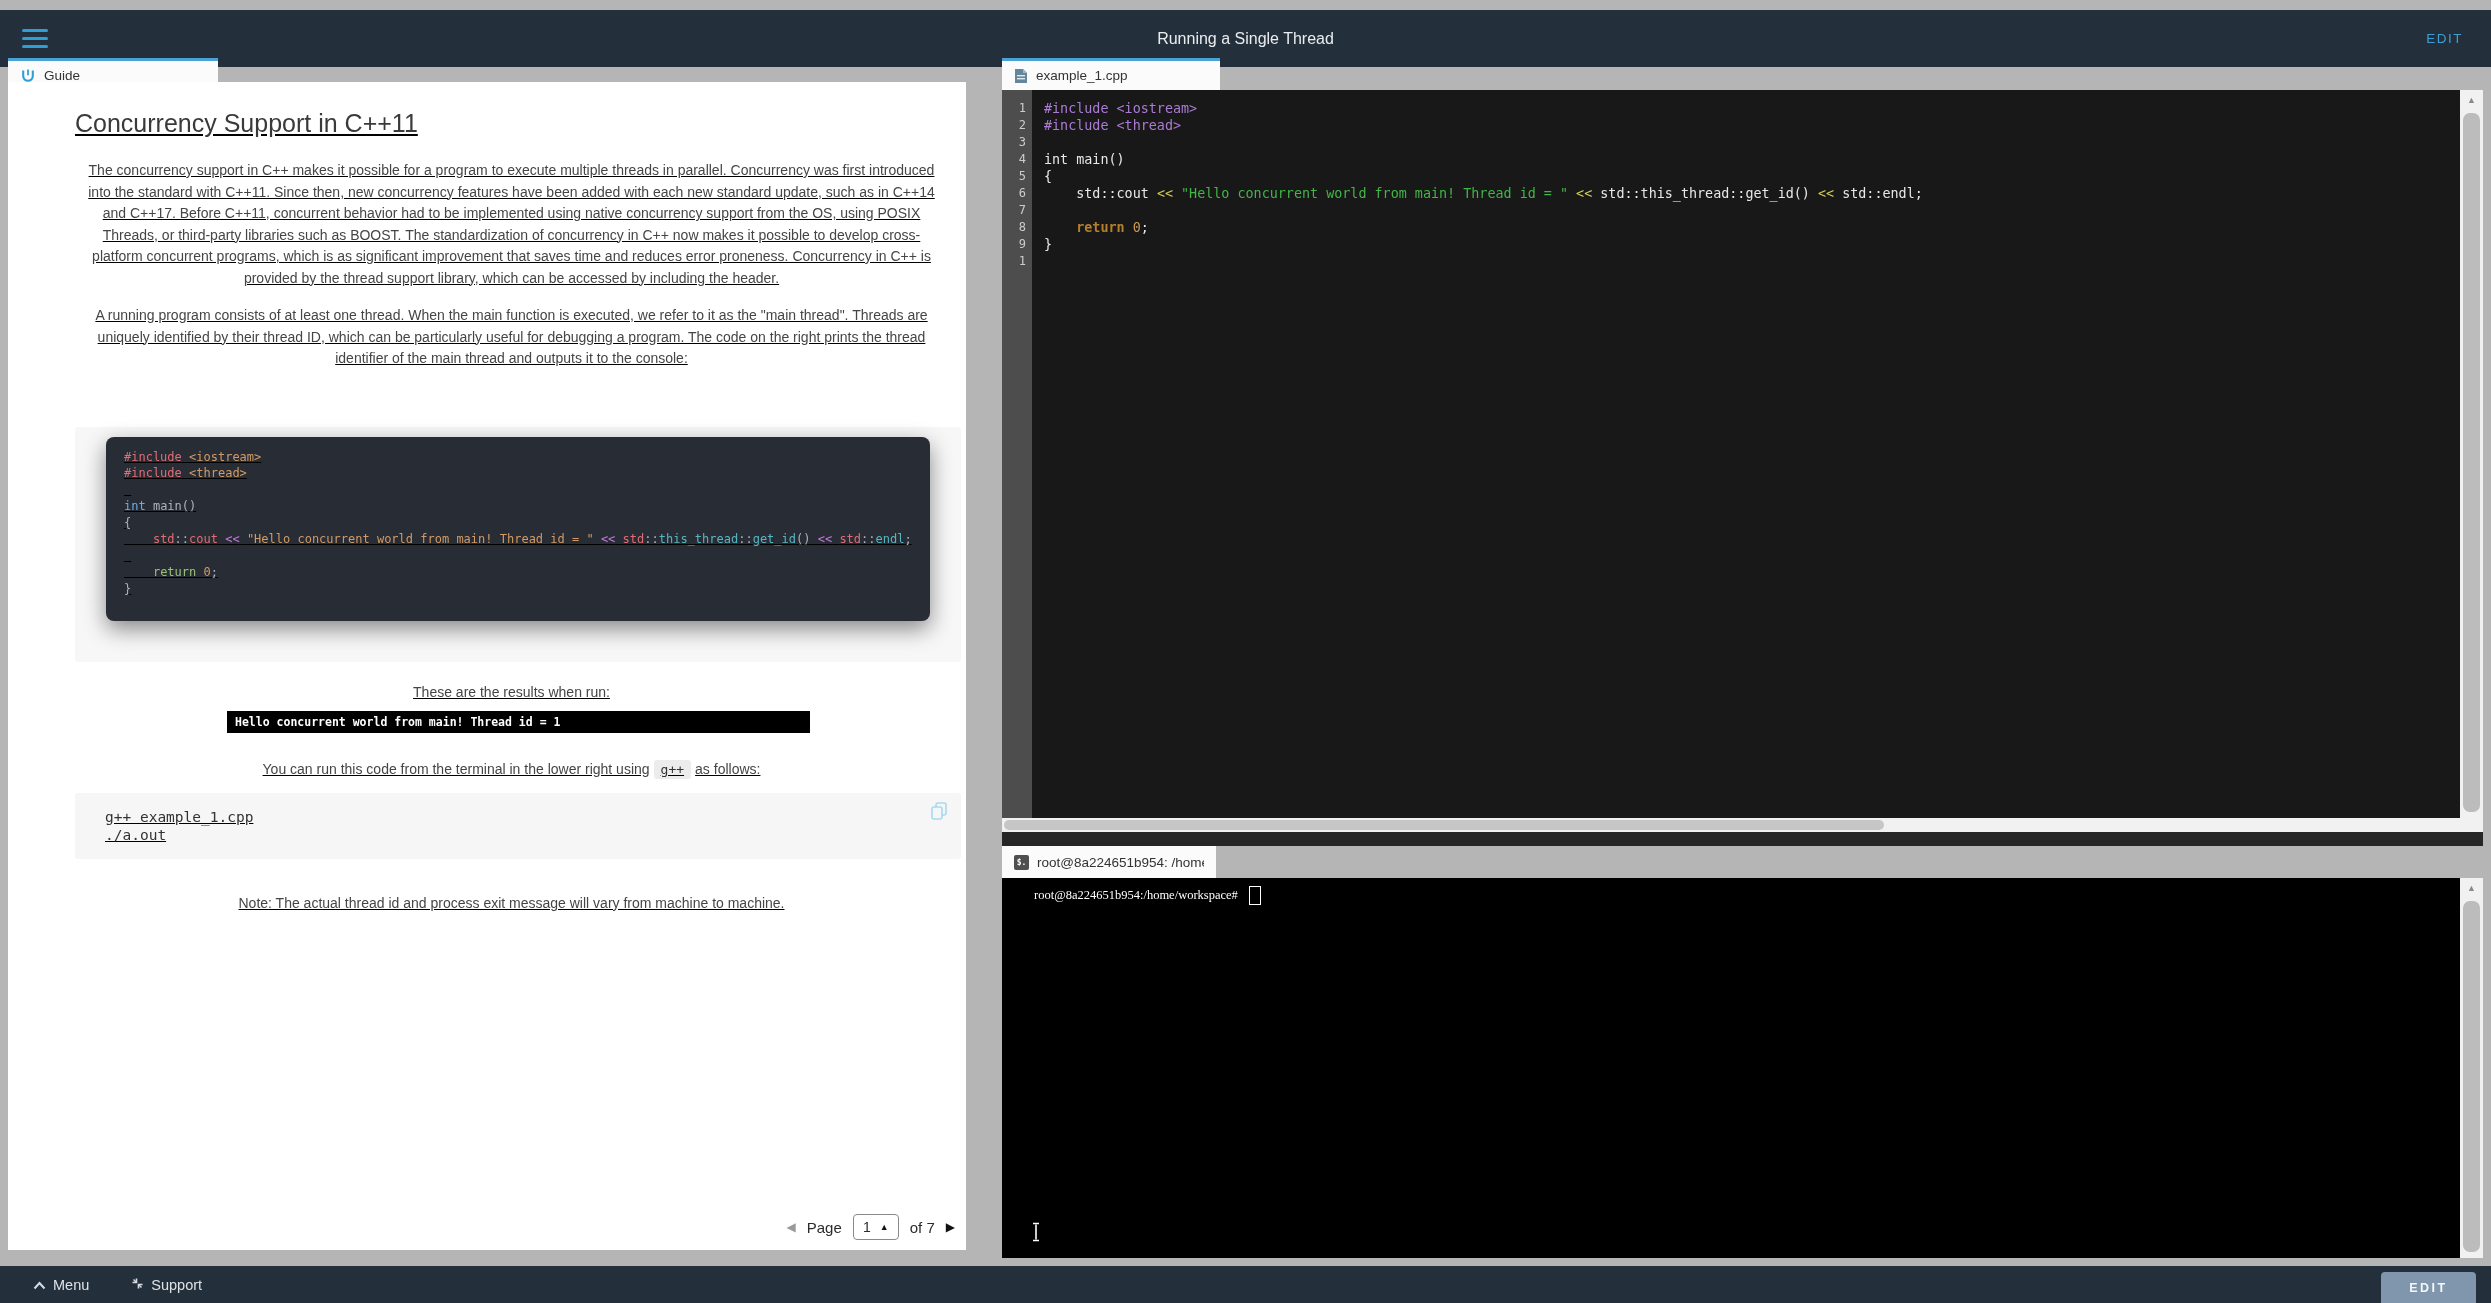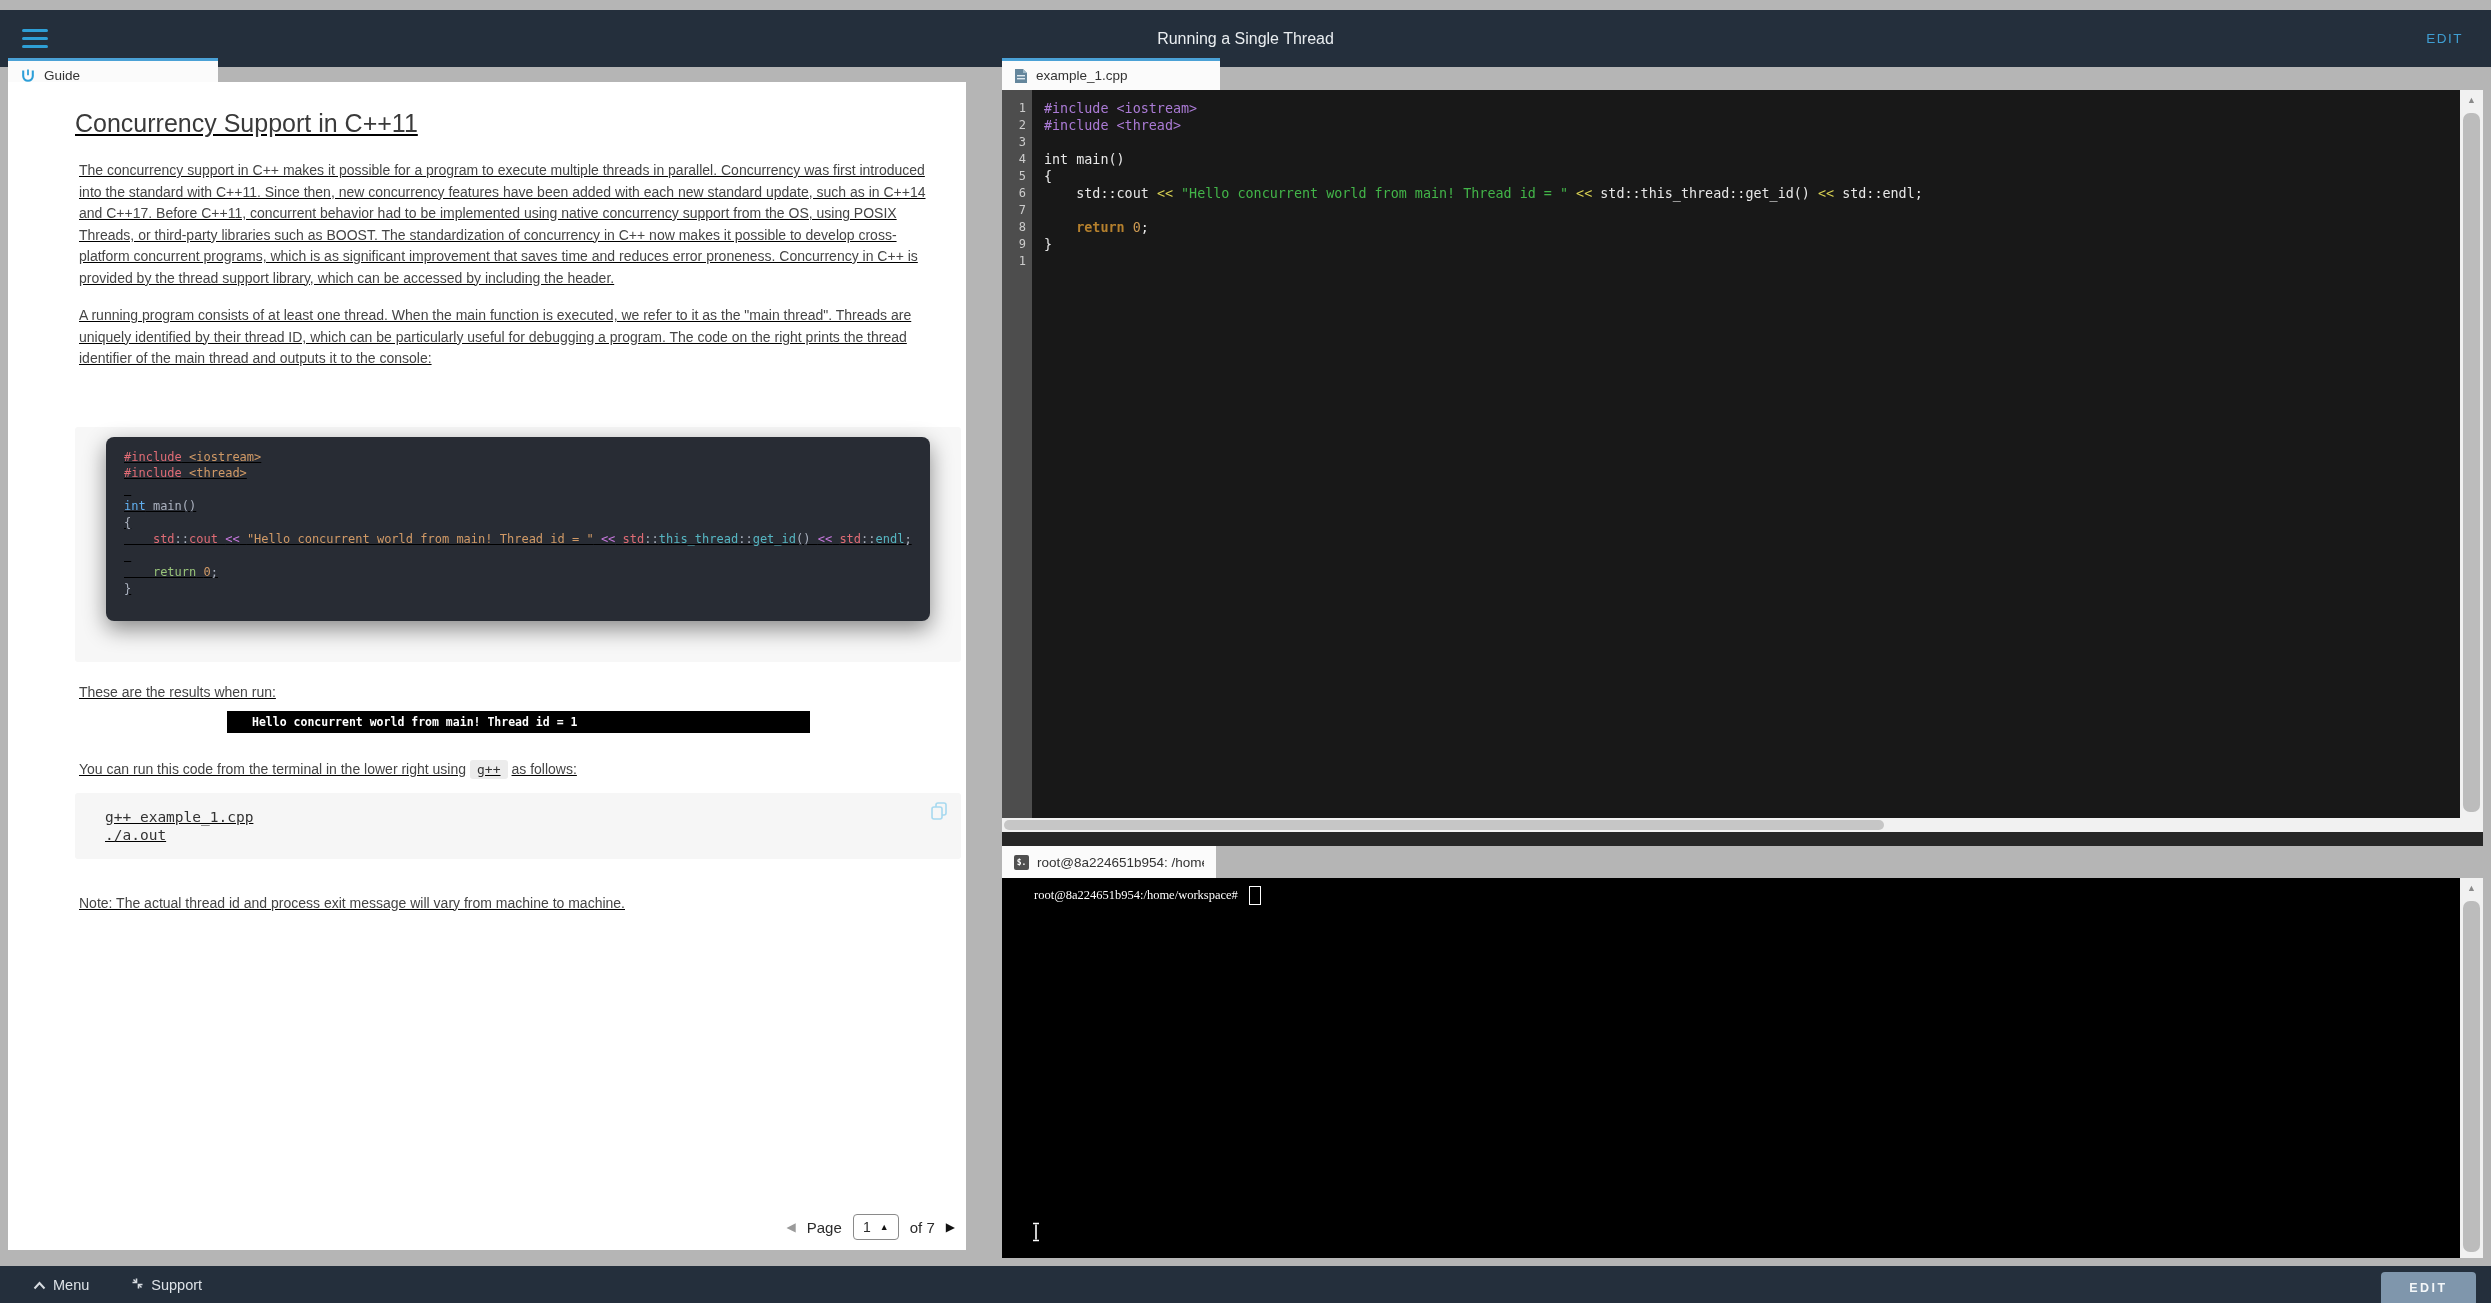--- a/index.html
+++ b/index.html
@@ -18,37 +18,37 @@
   .guide-tab{left:8px;top:58px;width:210px;}
   .editor-tab{left:1002px;top:58px;width:218px;}
   .term-tab{left:1002px;top:846px;width:214px;}
   .u-icon,.file-icon{flex:0 0 auto;display:inline-flex;}
   .term-icon{flex:0 0 auto;width:15px;height:15px;background:#4f4f4f;border-radius:2px;color:#fff;font:bold 8px/15px "DejaVu Sans Mono",monospace;text-align:center;}
   .term-label{overflow:hidden;text-overflow:clip;}
 
   
   .guide-panel{position:absolute;left:8px;top:82px;width:958px;height:1168px;background:#fff;box-sizing:border-box;padding:0 18px 0 67px;text-decoration:underline;}
   .guide-panel h1{margin:27px 0 0;font-size:25px;font-weight:400;color:#3a3a3a;}
-  .para{font-size:14px;line-height:21.5px;color:#454545;margin:4px;}
+  .para{font-size:14px;line-height:21.5px;color:#454545;margin:4px;text-align:center;}
   .p1{margin-top:22px;}
   .p2{margin-top:16px;}
   .graybox{margin-top:57px;width:886px;height:235px;background:#f7f7f7;border-radius:3px;}
   .onedark{position:relative;top:10px;left:31px;width:824px;height:184px;background:#282c34;border-radius:8px;box-shadow:0 8px 22px rgba(0,0,0,.45);box-sizing:border-box;padding:12px 0 0 18px;overflow:hidden;}
   .onedark .code-line{font-family:"DejaVu Sans Mono",monospace;font-size:12px;line-height:16.5px;white-space:pre;color:#abb2bf;}
   .onedark .tk-inc{color:#e06c75;}
   .onedark .tk-hdr{color:#d19a66;}
   .onedark .tk-kw{color:#61afef;}
   .onedark .tk-op{color:#c678dd;}
   .onedark .tk-str{color:#d19a66;}
   .onedark .tk-fn{color:#56b6c2;}
   .onedark .tk-ret{color:#98c379;}
   .onedark .tk-num{color:#d19a66;}
   .onedark .tk-d{color:#abb2bf;}
   .results-line{margin-top:20px;}
-  .outbar{margin-top:8px;margin-left:152px;width:583px;height:22px;background:#000;color:#fff;font:bold 11.5px/22px "DejaVu Sans Mono",monospace;padding-left:25px;box-sizing:border-box;white-space:pre;}
+  .outbar{margin-top:8px;margin-left:152px;width:583px;height:22px;background:#000;color:#fff;font:bold 11.5px/22px "DejaVu Sans Mono",monospace;padding-left:8px;box-sizing:border-box;white-space:pre;}
   .run-line{margin-top:26px;}
   .inline-code{background:#ececec;border-radius:3px;padding:2px 7px;font-family:"DejaVu Sans Mono",monospace;font-size:13px;color:#333;margin:0 4px;}
   .shellbox{position:relative;margin-top:12px;width:886px;height:66px;background:#f6f6f6;border-radius:3px;box-sizing:border-box;padding:15px 0 0 30px;}
   .shellbox .code-line{font-family:"DejaVu Sans Mono",monospace;font-size:14.5px;line-height:18px;color:#333;white-space:pre;}
   .copy-icon{position:absolute;top:8px;right:12px;width:20px;height:20px;cursor:pointer;}
   .note{margin-top:34px;}
   .pager{position:absolute;right:11px;bottom:10px;display:flex;align-items:center;gap:11px;font-size:15px;color:#2b2b2b;}
   .pg-prev{color:#9a9a9a;font-size:12px;cursor:pointer;}
   .pg-next{color:#111;font-size:12px;cursor:pointer;}
   .pg-box{display:inline-flex;align-items:center;justify-content:center;gap:9px;width:44px;height:24px;border:1px solid #8a8a8a;border-radius:4px;font-size:14px;background:#fff;cursor:pointer;}

